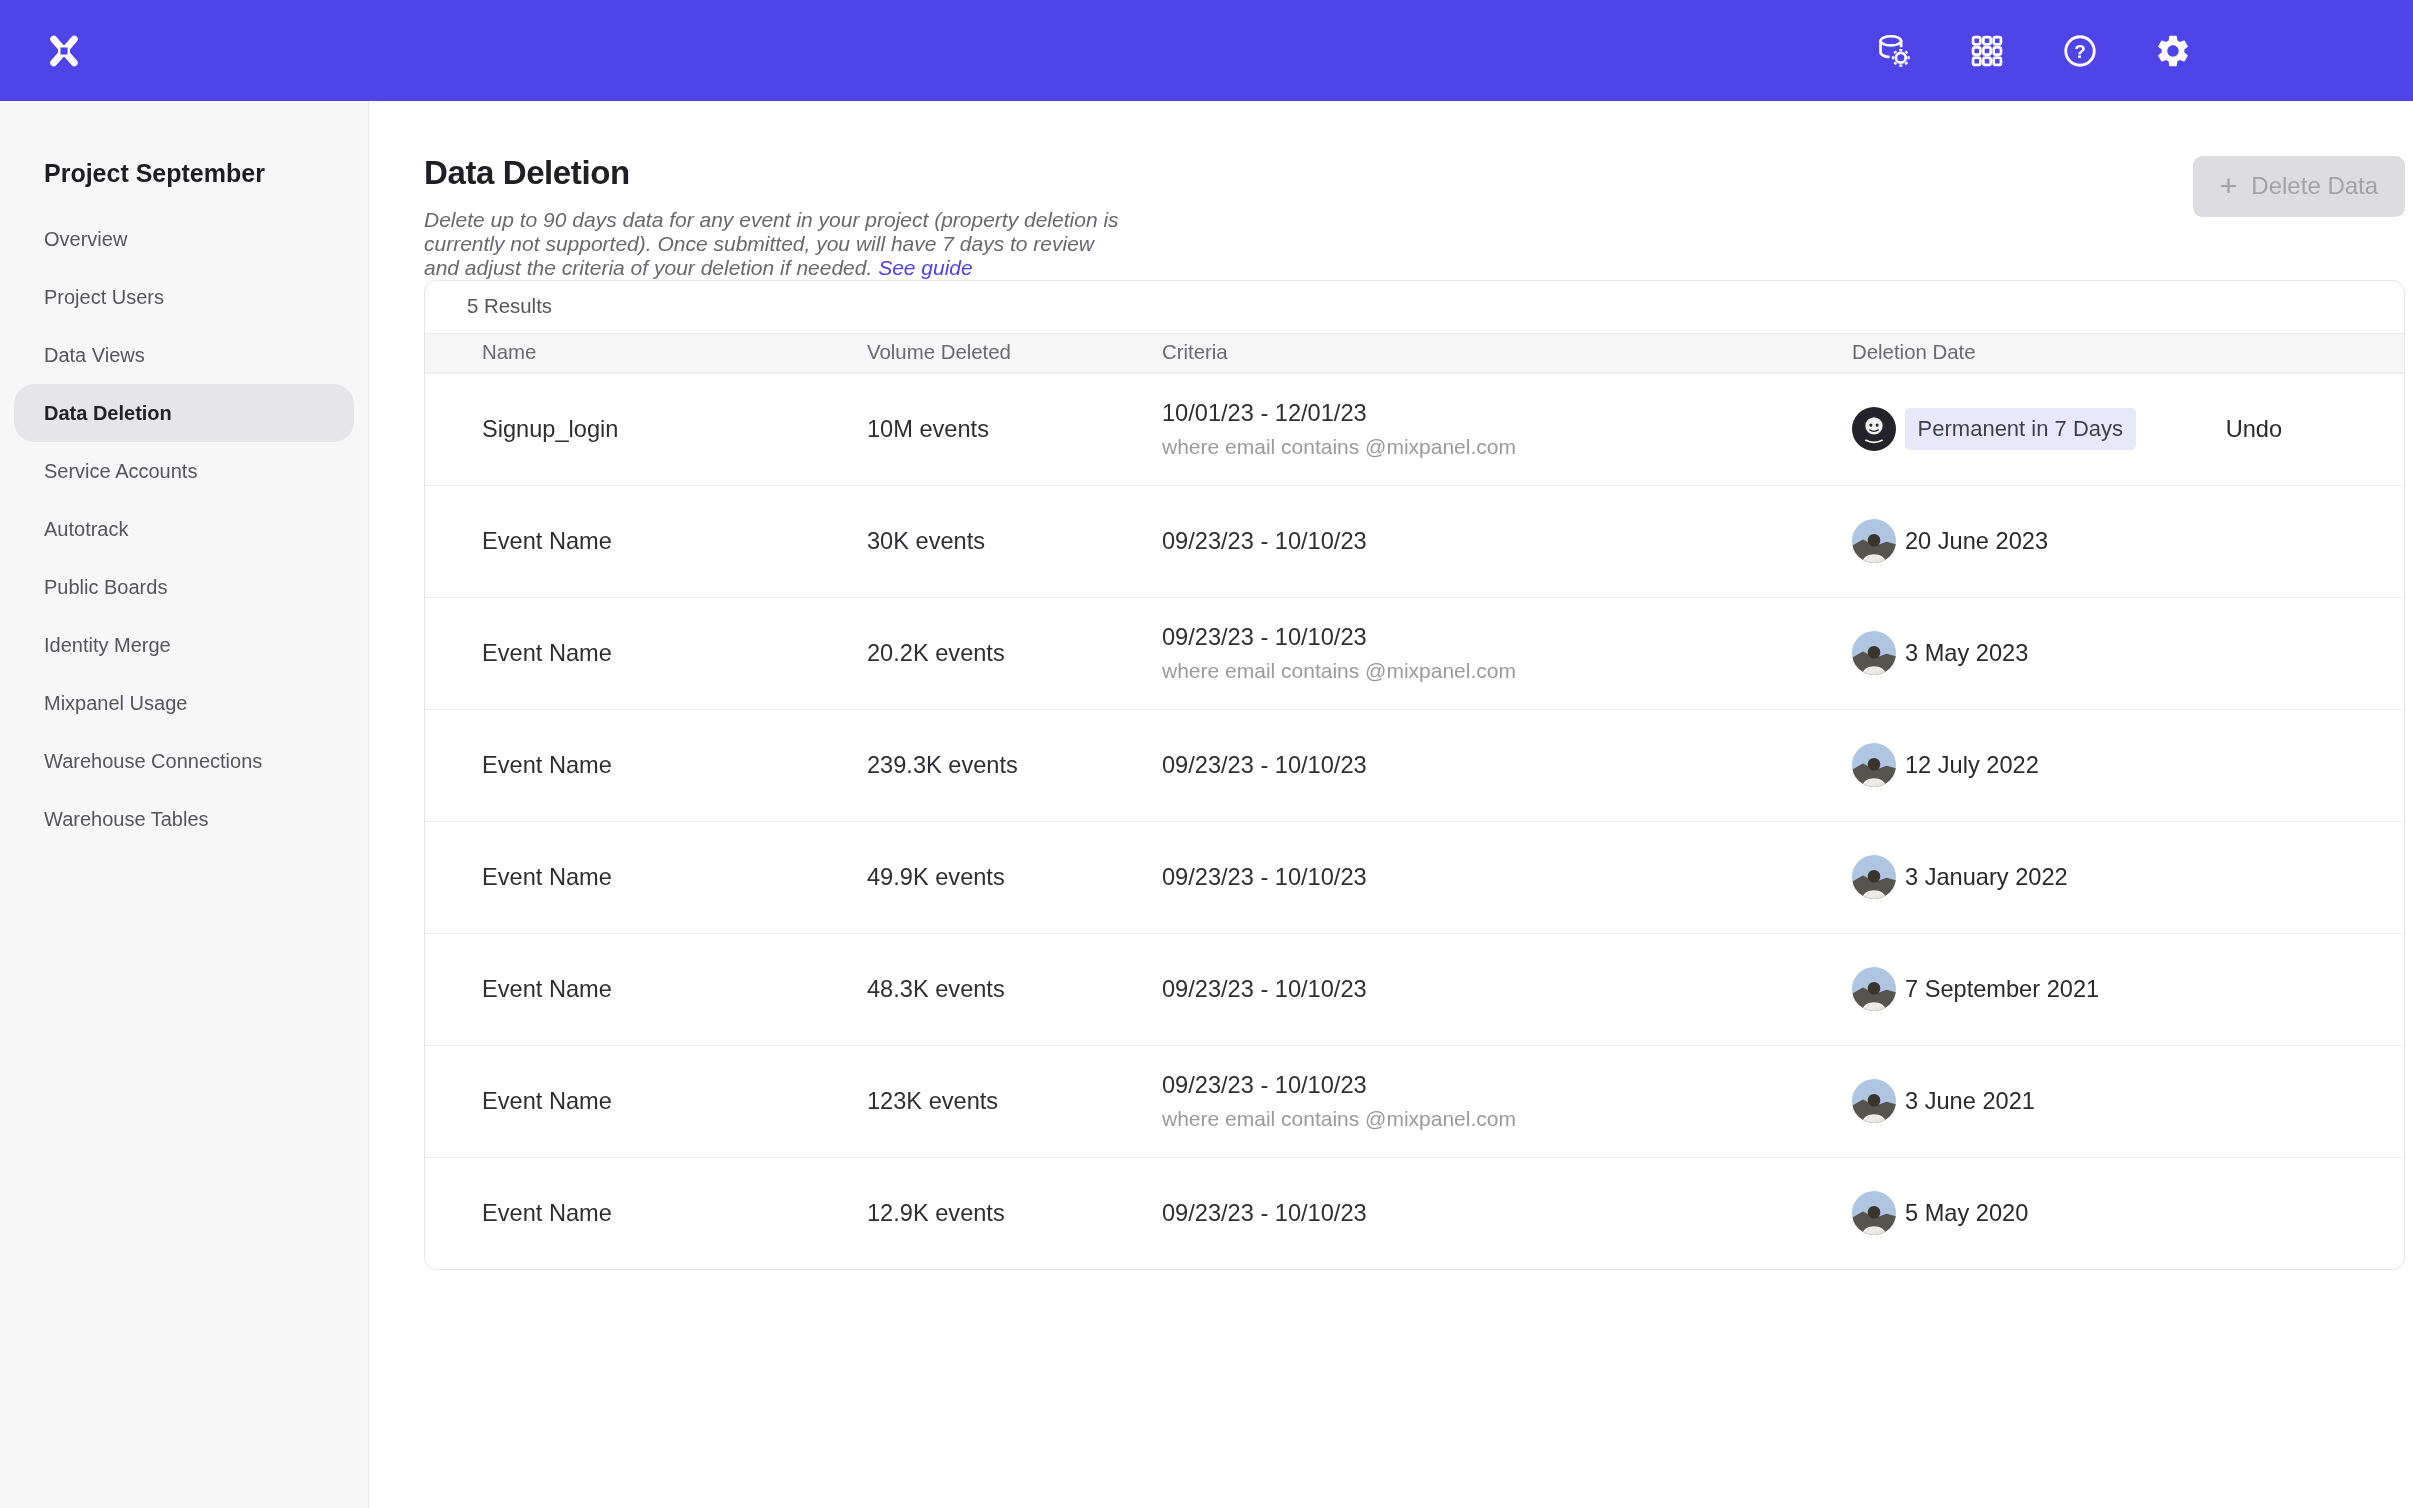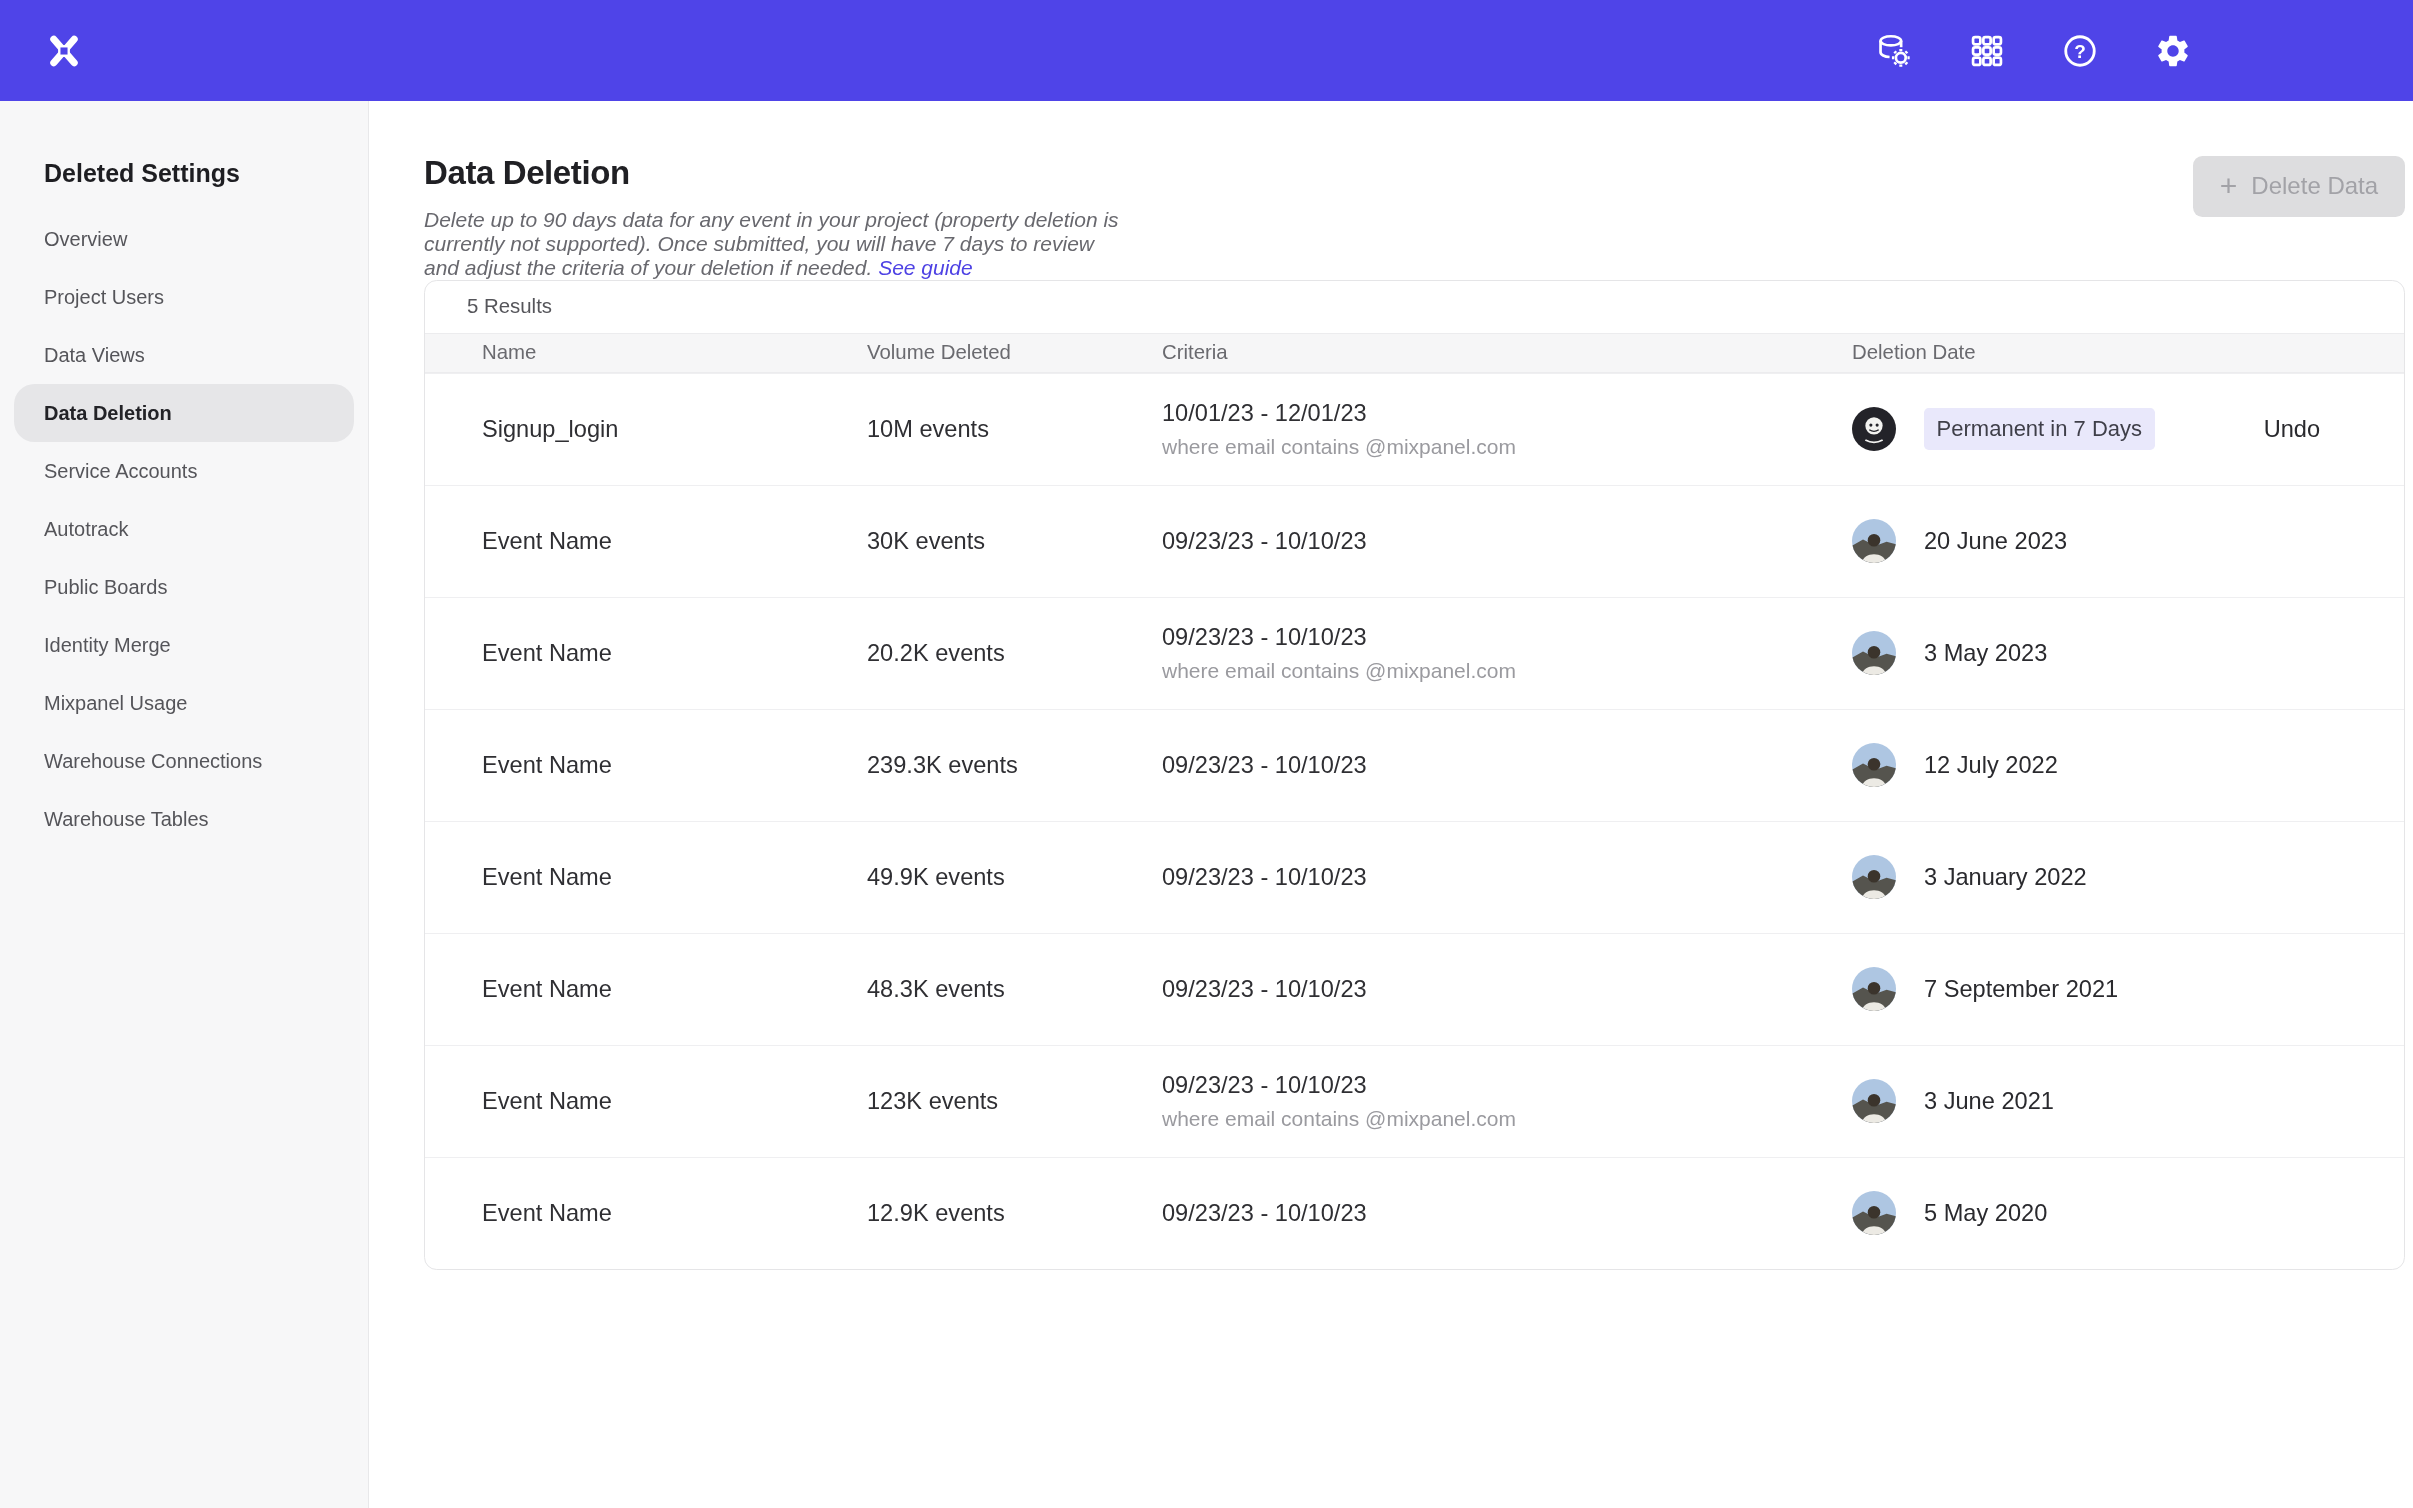--- a/index.html
+++ b/index.html
@@ -78,21 +78,21 @@
   }
   .thead {
     height:40px; background:#F6F6F7;
     border-top:0.8px solid #ECECEE; border-bottom:0.8px solid #ECECEE;
   }
   .thead .th { font-size:20.4px; color:#6A6A6F; }
   .trow { height:112px; border-top:0.8px solid #EFEFF1; }
   .trow:first-of-type { border-top:none; }
   .cell-name, .cell-volume, .criteria-main { font-size:23.6px; color:#2F2F33; }
   .criteria-sub { font-size:21px; color:#9A9A9F; margin-top:7.9px; }
-  .cell-deletion { display:flex; align-items:center; gap:28px; padding-right:23.6px; }
+  .cell-deletion { display:flex; align-items:center; gap:9px; padding-right:23.6px; }
   .avatar { width:44px; height:44px; border-radius:50%; overflow:hidden; flex:none; }
   .avatar svg { display:block; }
   .badge {
     background:#E9E8FB; color:#3F3F49;
     font-size:22px; padding:7.9px 12.6px; border-radius:4.7px; white-space:nowrap;
   }
   .undo {
     display:flex; align-items:center; gap:11px;
     margin-left:31px; font-size:23.6px; color:#2A2A2E; cursor:pointer; white-space:nowrap;
   }
@@ -142,21 +142,21 @@
     </span>
     <span class="tb-icon">
       <svg viewBox="0 0 24 24" width="38" height="38">
         <path fill="#ffffff" d="M19.14 12.94c.04-.3.06-.61.06-.94 0-.32-.02-.64-.07-.94l2.03-1.58c.18-.14.23-.41.12-.61l-1.92-3.32c-.12-.22-.37-.29-.59-.22l-2.39.96c-.5-.38-1.03-.7-1.62-.94l-.36-2.54c-.04-.24-.24-.41-.48-.41h-3.84c-.24 0-.43.17-.47.41l-.36 2.54c-.59.24-1.13.57-1.62.94l-2.39-.96c-.22-.08-.47 0-.59.22L2.74 8.87c-.12.21-.08.47.12.61l2.03 1.58c-.05.3-.09.63-.09.94s.02.64.07.94l-2.03 1.58c-.18.14-.23.41-.12.61l1.92 3.32c.12.22.37.29.59.22l2.39-.96c.5.38 1.03.7 1.62.94l.36 2.54c.05.24.24.41.48.41h3.84c.24 0 .44-.17.47-.41l.36-2.54c.59-.24 1.13-.56 1.62-.94l2.39.96c.22.08.47 0 .59-.22l1.92-3.32c.12-.22.07-.47-.12-.61l-2.01-1.58zM12 15.6c-1.98 0-3.6-1.62-3.6-3.6s1.62-3.6 3.6-3.6 3.6 1.62 3.6 3.6-1.62 3.6-3.6 3.6z"></path>
       </svg>
     </span>
   </div>
 </div>
 
 <div class="sidebar">
-  <div class="sidebar-title">Deleted Settings</div>
+  <div class="sidebar-title">Project September</div>
   <div class="nav">
     <div class="nav-item">Overview</div>
     <div class="nav-item">Project Users</div>
     <div class="nav-item">Data Views</div>
     <div class="nav-item active">Data Deletion</div>
     <div class="nav-item">Service Accounts</div>
     <div class="nav-item">Autotrack</div>
     <div class="nav-item">Public Boards</div>
     <div class="nav-item">Identity Merge</div>
     <div class="nav-item">Mixpanel Usage</div>

